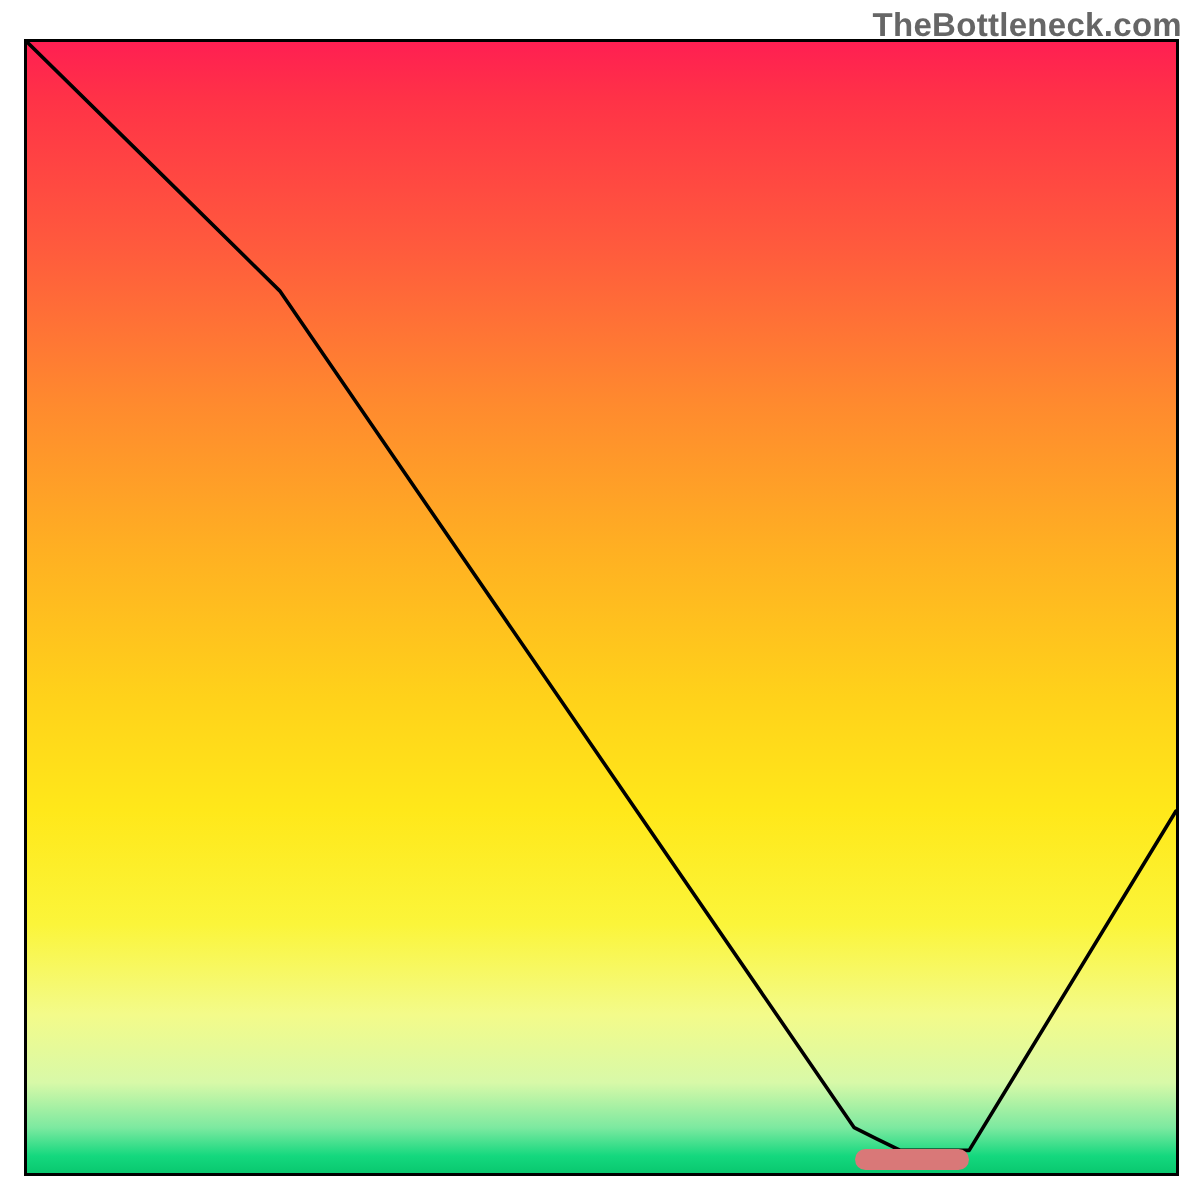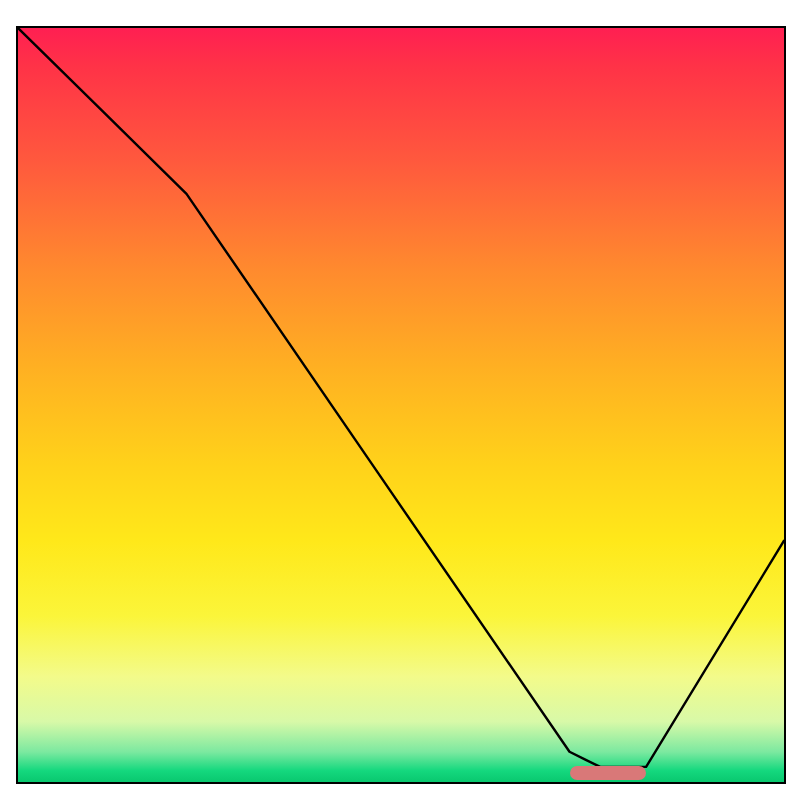--- a/index.html
+++ b/index.html
@@ -56,20 +56,21 @@
     height: 14px;
     border-radius: 7px;
     background: #d97878;
   }
 </style>
 </head>
 <body>
 
 <div class="stage">
 
+  <div class="watermark">TheBottleneck.com</div>
 
   <div class="plot">
     <svg class="curve" viewBox="0 0 766 754" preserveAspectRatio="none">
       <path d="M 0.0 0.0 Q 0.0 0.0 84.3 82.9 L 168.5 165.9 Q 168.5 165.9 360.0 444.9 L 551.5 723.8 Q 551.5 723.8 566.8 731.4 L 582.2 738.9 Q 582.2 738.9 605.1 738.9 L 628.1 738.9 L 766.0 512.7" fill="none" stroke="#000" stroke-width="2.4" stroke-linejoin="round" stroke-linecap="round"></path>
     </svg>
     <div class="marker" style="left: 551.52px; width: 76.6px; top: 737.952px; background: rgb(217, 120, 120);"></div>
   </div>
 
 </div>
 

